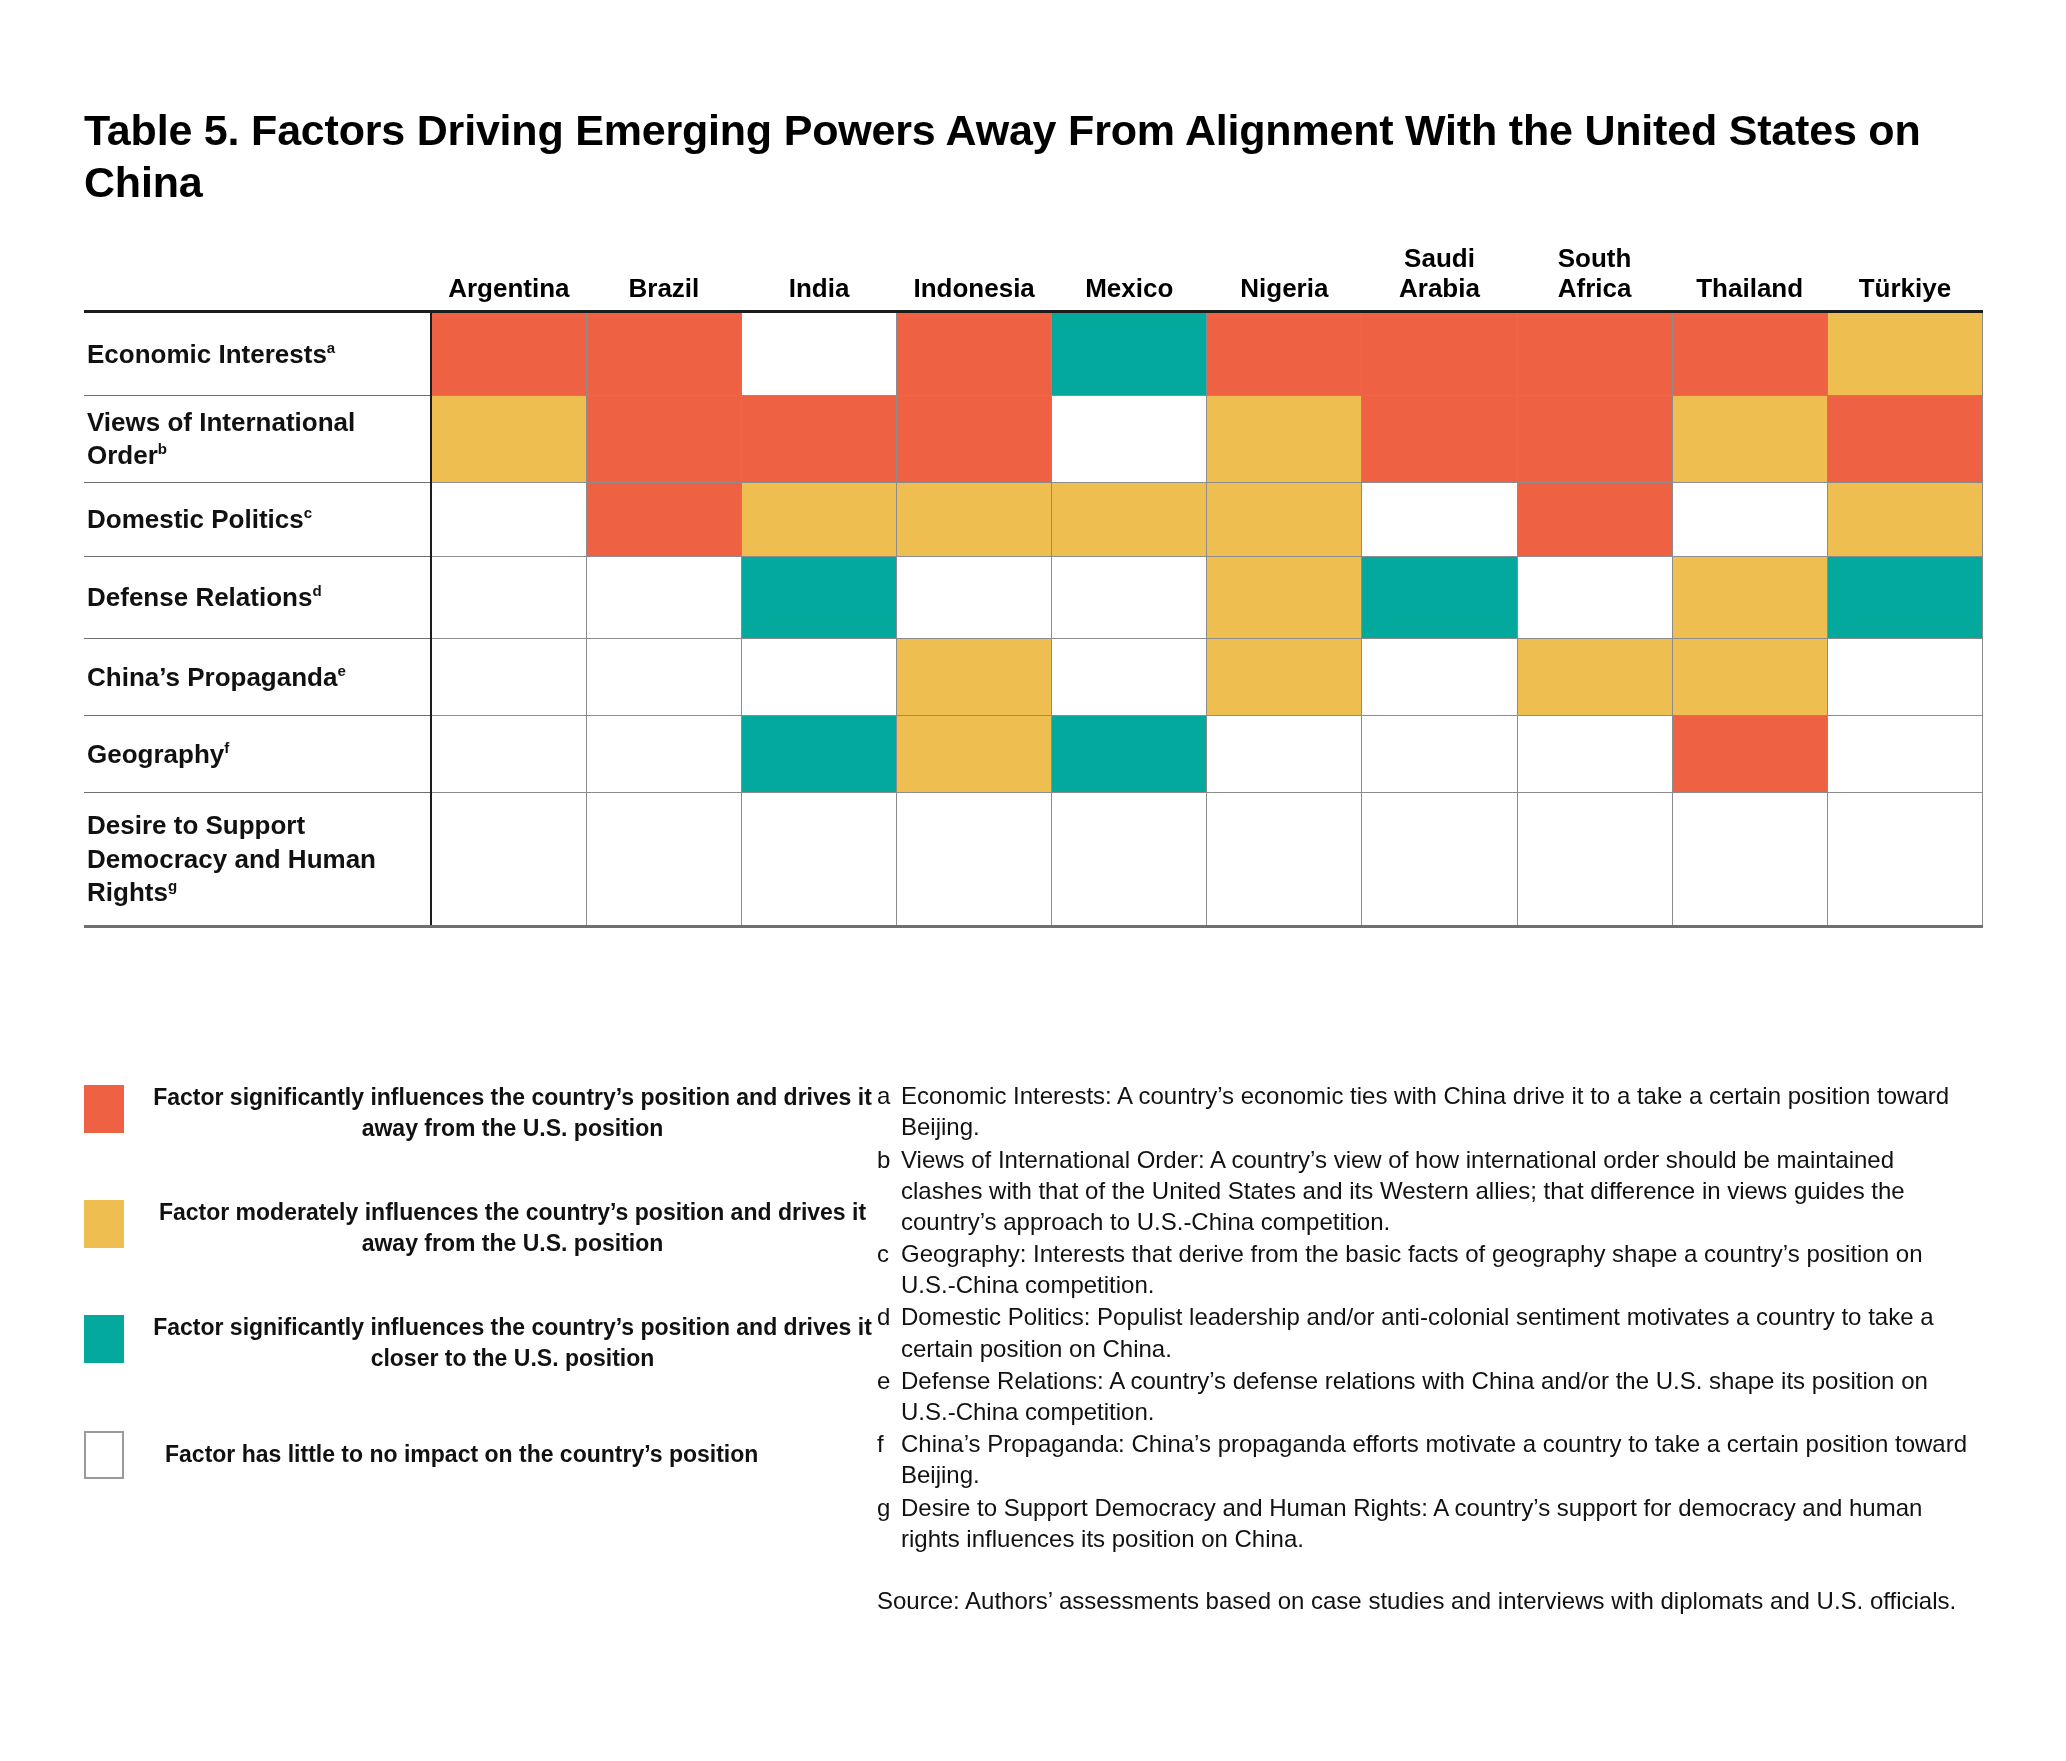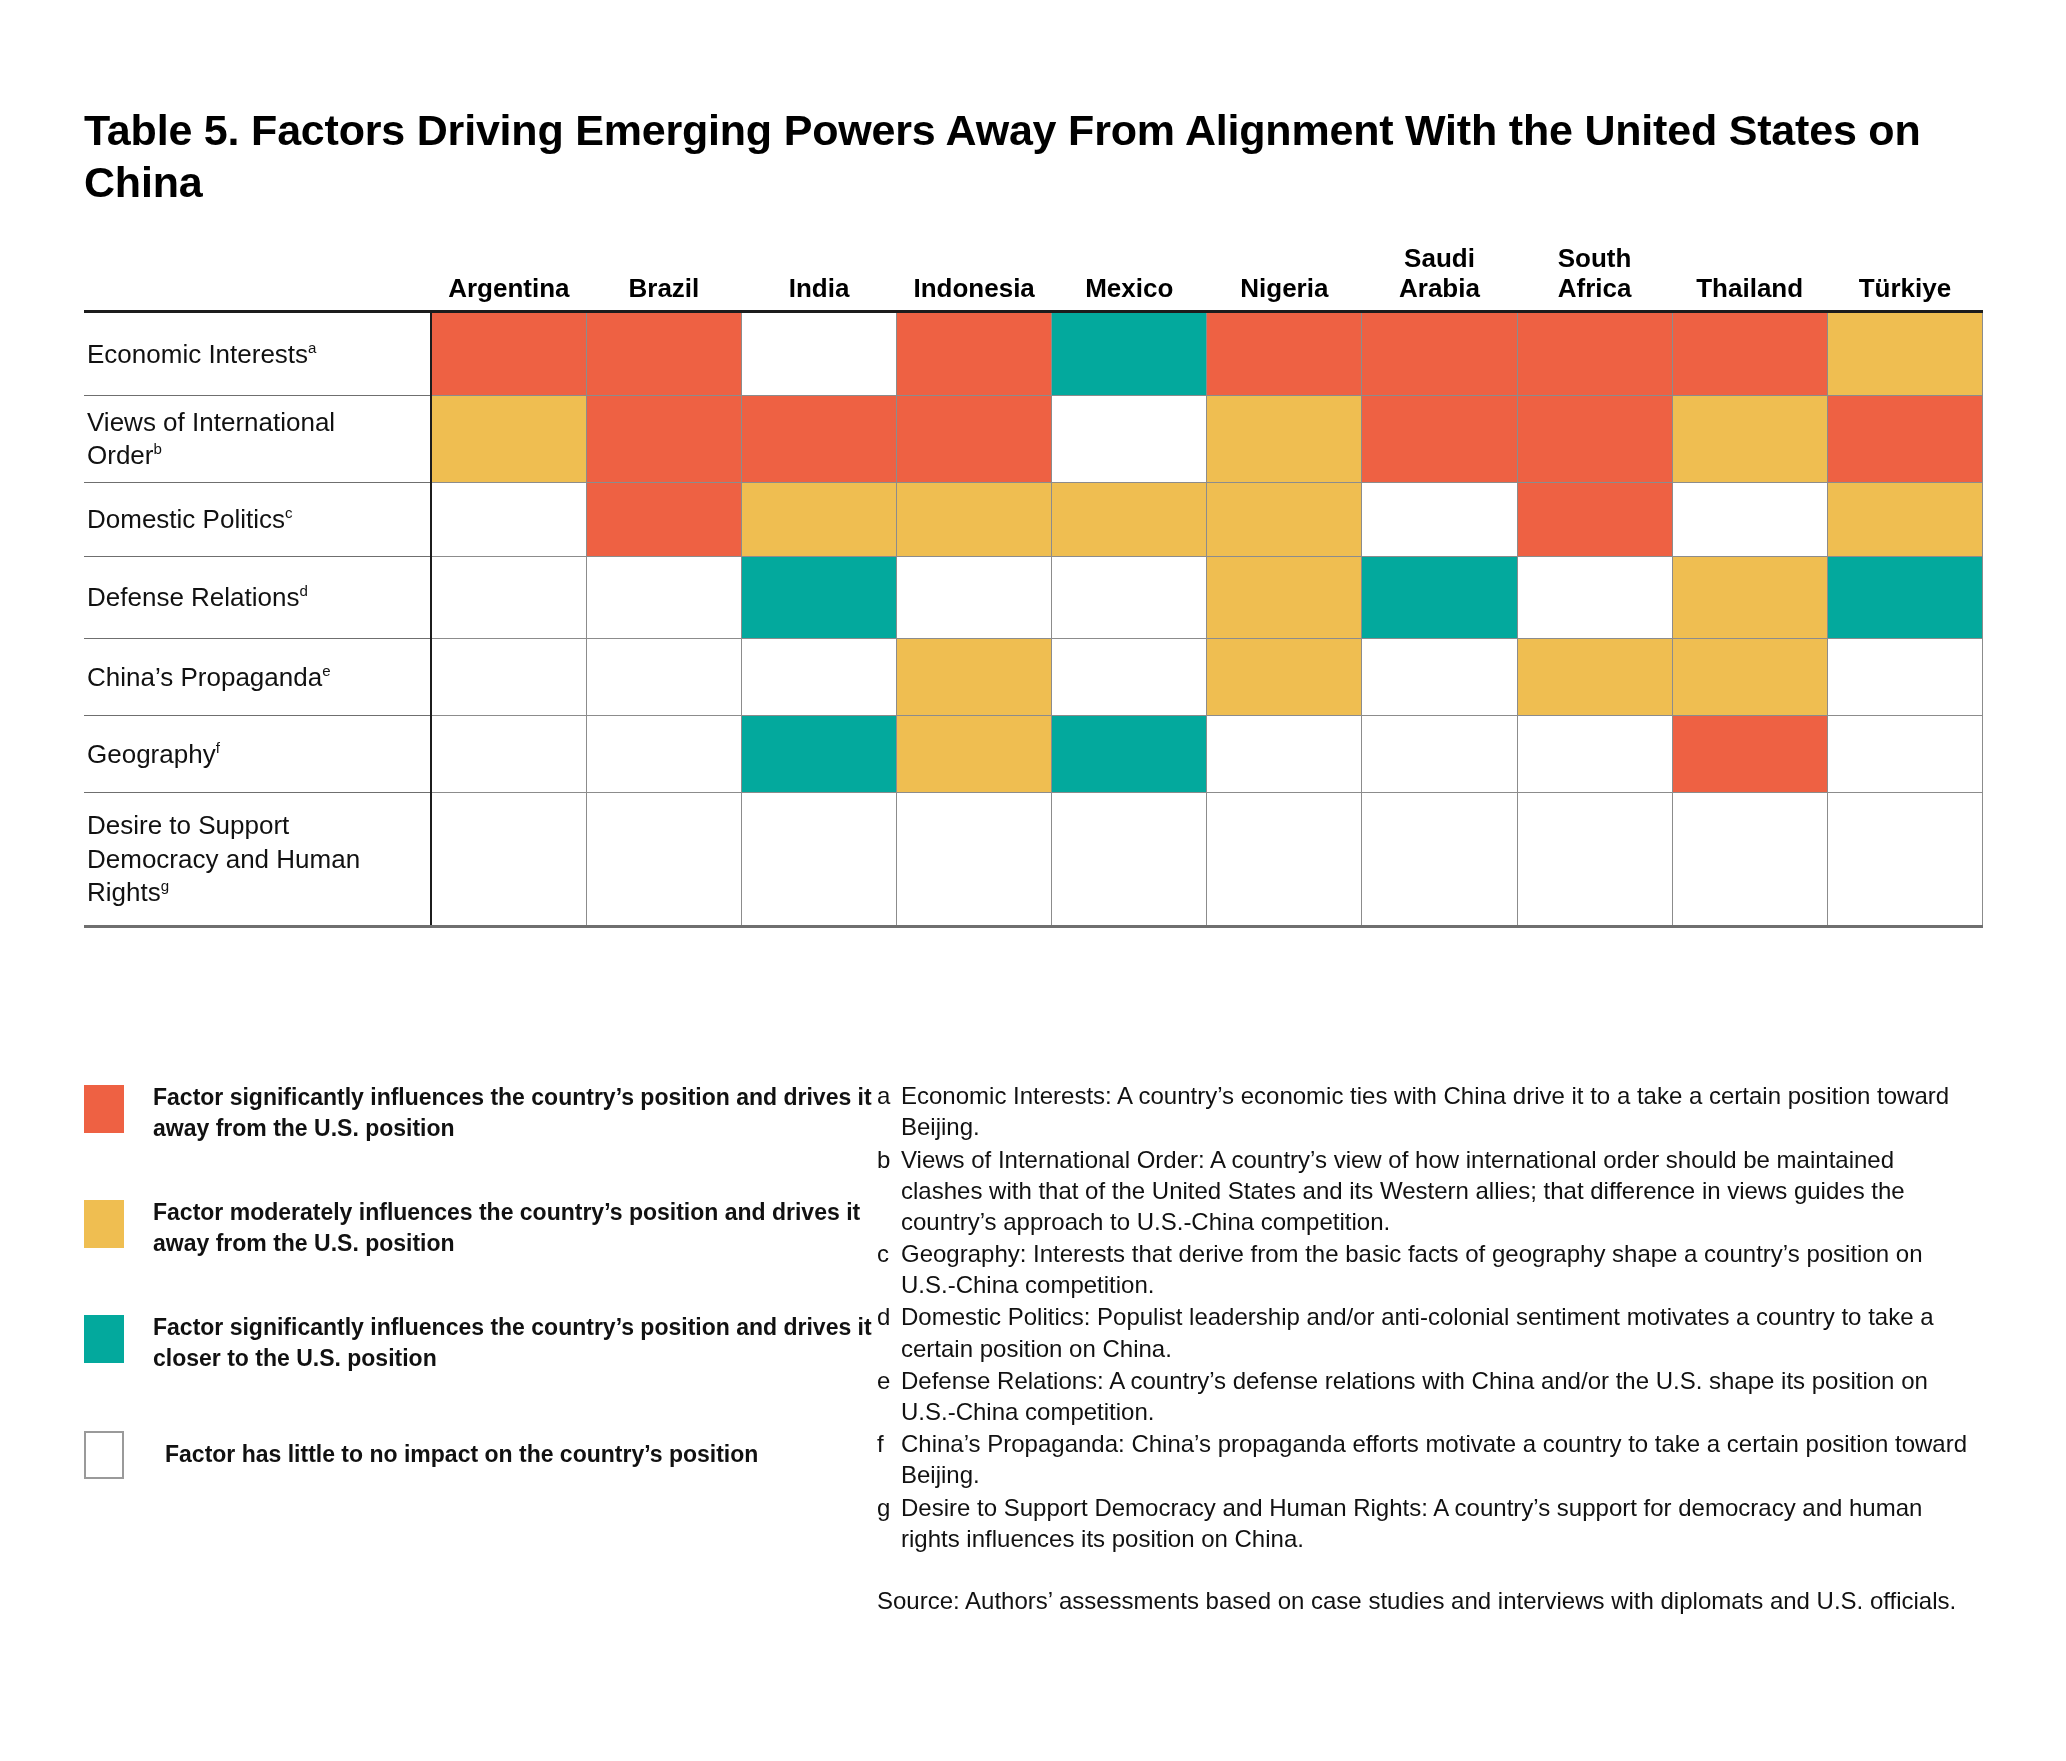--- a/index.html
+++ b/index.html
@@ -54,21 +54,21 @@
     color: #000000;
     padding: 0 3px 7px 3px;
     line-height: 1.14;
     border: none;
     background: transparent;
     white-space: pre-line;
   }
 
   tbody td.rowlabel {
     font-size: 26px;
-    font-weight: normal;
+    font-weight: bold;
     color: #111111;
     line-height: 1.28;
     text-align: left;
     padding: 9px 20px 9px 3px;
     vertical-align: middle;
     border-top: 1.5px solid #6f6f6f;
     border-right: 2px solid #1c1c1c;
     background: #ffffff;
   }
   tbody tr:first-child td.rowlabel { border-top: 3px solid #1c1c1c; }
@@ -99,20 +99,21 @@
   
   .lower {
     display: flex;
     margin-top: 149px;
     gap: 0;
   }
   .legend {
     width: 788px;
     flex: 0 0 788px;
     padding-top: 5px;
+    text-align: center;
   }
   .legend-row {
     display: flex;
     align-items: flex-start;
     margin-bottom: 54px;
   }
   .legend-row:last-child { margin-bottom: 0; gap: 12px; }
   .swatch {
     width: 40px; height: 48px;
     flex: 0 0 40px;

